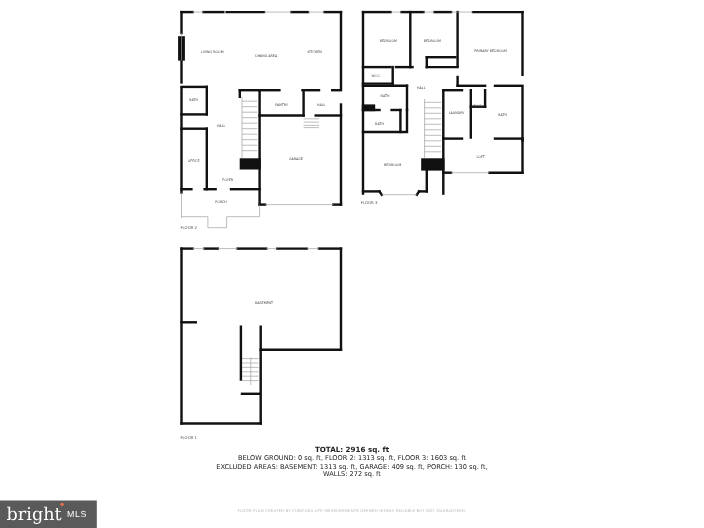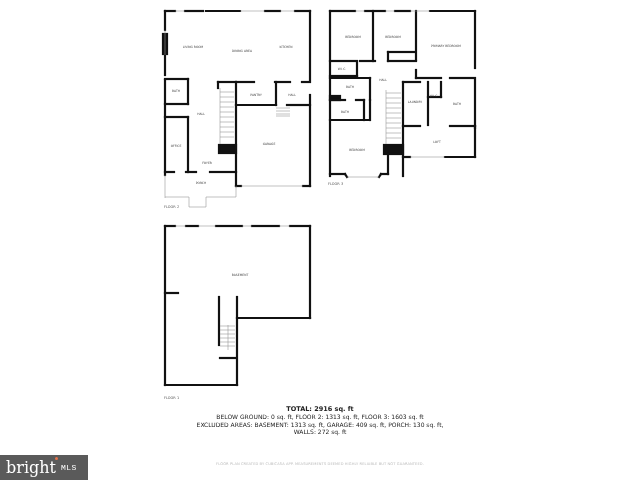--- a/index.html
+++ b/index.html
@@ -7,21 +7,21 @@
   svg{position:absolute;left:0;top:0;}
   .room-label{position:absolute;font-size:3px;line-height:3.5px;color:#444;text-align:center;white-space:nowrap;transform:translate(-50%,-50%);}
   .floor-label{position:absolute;font-size:3.5px;color:#555;white-space:nowrap;}
   .totals{position:absolute;left:150px;width:340px;top:405px;text-align:center;color:#222;}
   .totals .t1{font-size:6.5px;font-weight:bold;line-height:8px;}
   .totals .t2{font-size:6px;line-height:7.5px;}
   .disclaimer{position:absolute;left:150px;width:340px;top:462px;text-align:center;font-size:3.6px;color:#bbb;letter-spacing:0.1px;}
   .logo{position:absolute;left:0;top:455px;width:88px;height:25px;background:#5a5a5a;display:flex;align-items:center;padding-left:6px;box-sizing:border-box;}
   .logo .brand{font-family:"DejaVu Serif",serif;font-size:16px;color:#ffffff;line-height:16px;}
   .logo .dot{display:inline-block;width:3px;height:3px;border-radius:50%;background:#e8734a;position:relative;top:-9px;left:-1px;}
-  .logo .mls{font-family:Liberation Mono, monospace;font-size:8px;color:#ffffff;margin-left:2px;letter-spacing:0.5px;text-align:center;}
+  .logo .mls{font-family:Liberation Sans, sans-serif;font-size:8px;color:#ffffff;margin-left:2px;letter-spacing:0.5px;text-align:center;}
 </style>
 </head>
 <body>
 
 <svg width="640" height="480" viewBox="0 0 640 480">
   <g stroke="#111" stroke-width="2.2" fill="none" stroke-linecap="square">
 
     <line x1="165" y1="11" x2="175" y2="11"></line>
     <line x1="185" y1="11" x2="203" y2="11"></line>
     <line x1="206" y1="11" x2="240" y2="11"></line>

